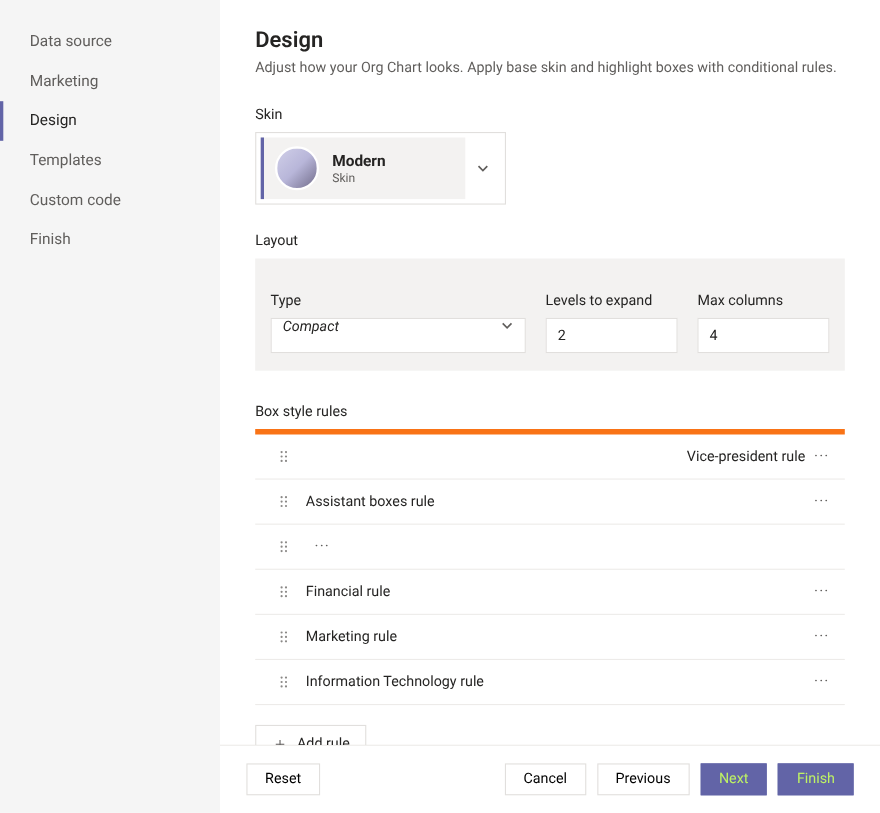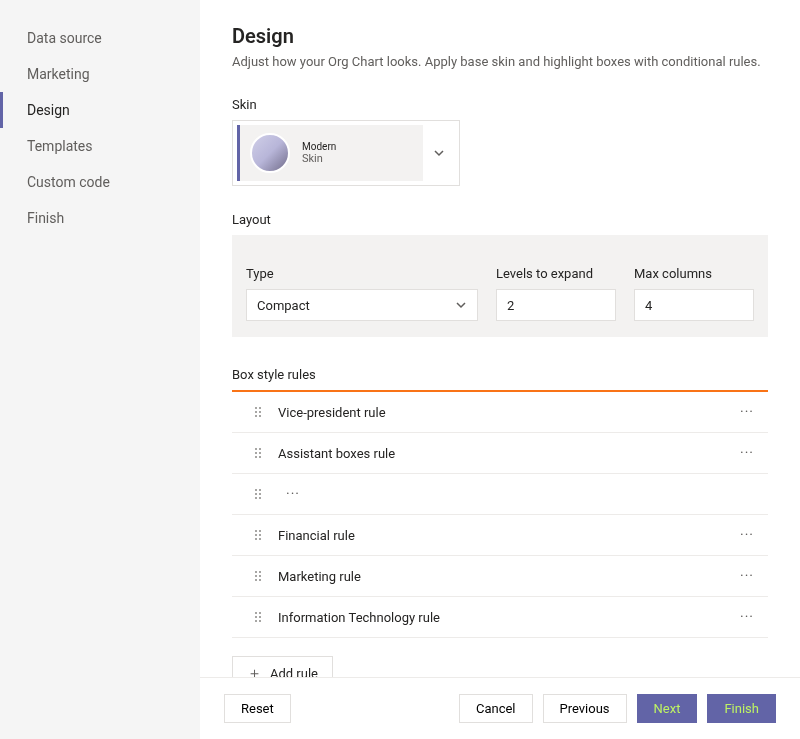--- a/index.html
+++ b/index.html
@@ -78,21 +78,21 @@
     .avatar {
       width: 40px;
       height: 40px;
       border-radius: 50%;
       background: linear-gradient(135deg, #d0cfe8 0%, #b8b6d9 50%, #716c8a 100%);
       border: 2px solid #fff;
       margin-right: 12px;
       flex-shrink: 0;
     }
     .skin-texts { flex: 1; }
-    .skin-name { font-size: 10px; font-weight: 400; }
+    .skin-name { font-size: 14px; font-weight: 700; }
     .skin-sub { font-size: 11px; color: #605e5c; }
     .chevron {
       display: flex;
       align-items: center;
       padding: 0 10px;
       color: #605e5c;
     }
     .layout-box {
       background: #f3f2f1;
       padding: 12px 14px 16px 14px;
@@ -115,35 +115,37 @@
       height: 32px;
       border: 1px solid #e1dfdd;
       background: #fff;
       padding: 0 10px;
       font-size: 13px;
       color: #252423;
       font-family: inherit;
     }
     .select {
       display: flex;
-      align-items: center;
+      align-items: flex-start;
       justify-content: space-between;
       cursor: pointer;
+      font-style: italic;
     }
     .rules-list {
       margin-bottom: 18px;
     }
     .rule-row {
       display: flex;
       align-items: center;
       border-bottom: 1px solid #edebe9;
       padding: 12px 6px;
     }
     .rule-row:first-child {
-      border-top: 2px solid #f97316;
+      border-top: 5px solid #f97316;
+      text-align: right;
     }
     .drag-handle {
       color: #8a8886;
       margin-right: 14px;
       margin-left: 16px;
       display: inline-flex;
     }
     .rule-name {
       flex: 1;
       font-size: 13px;

